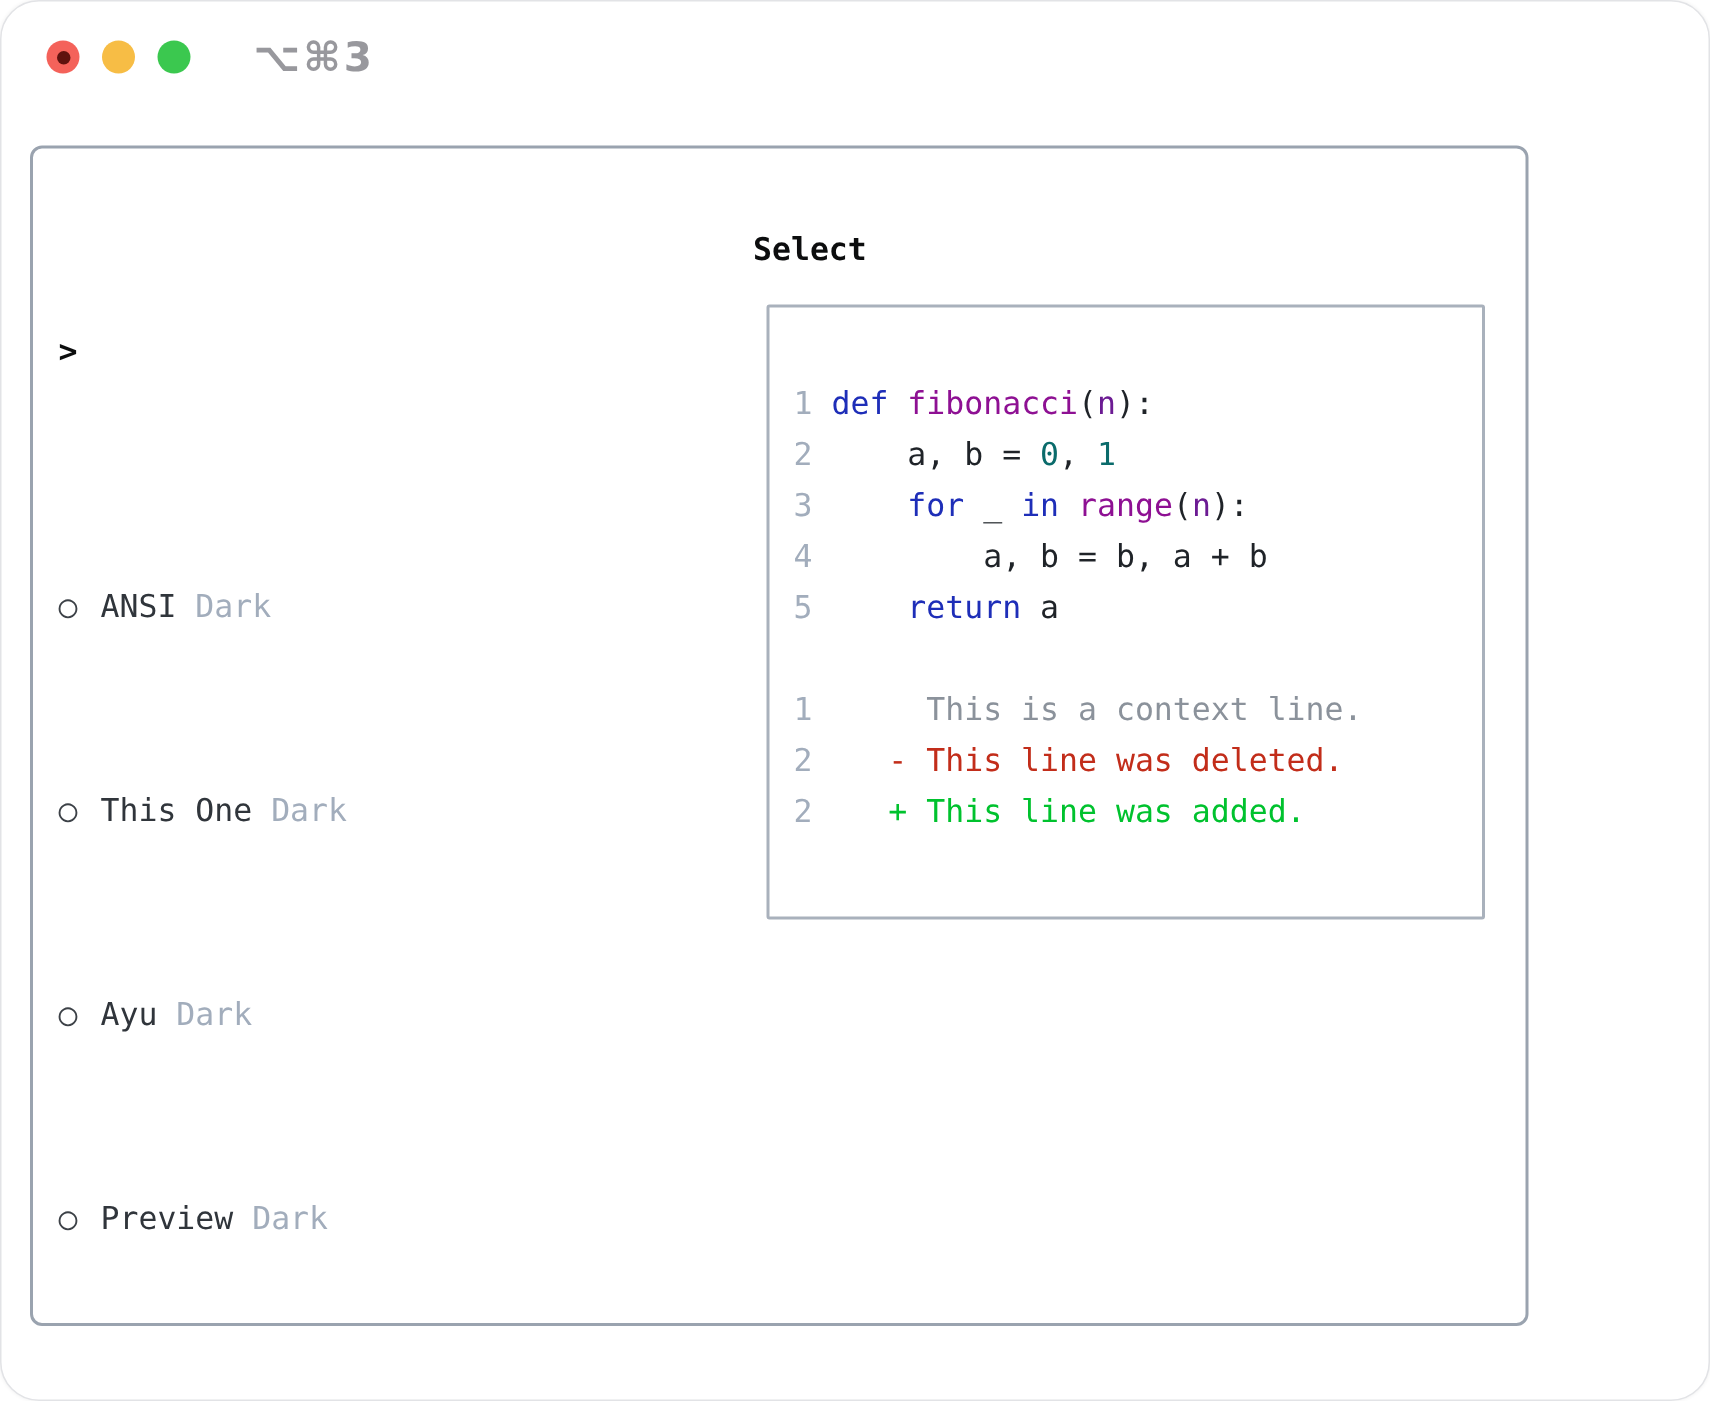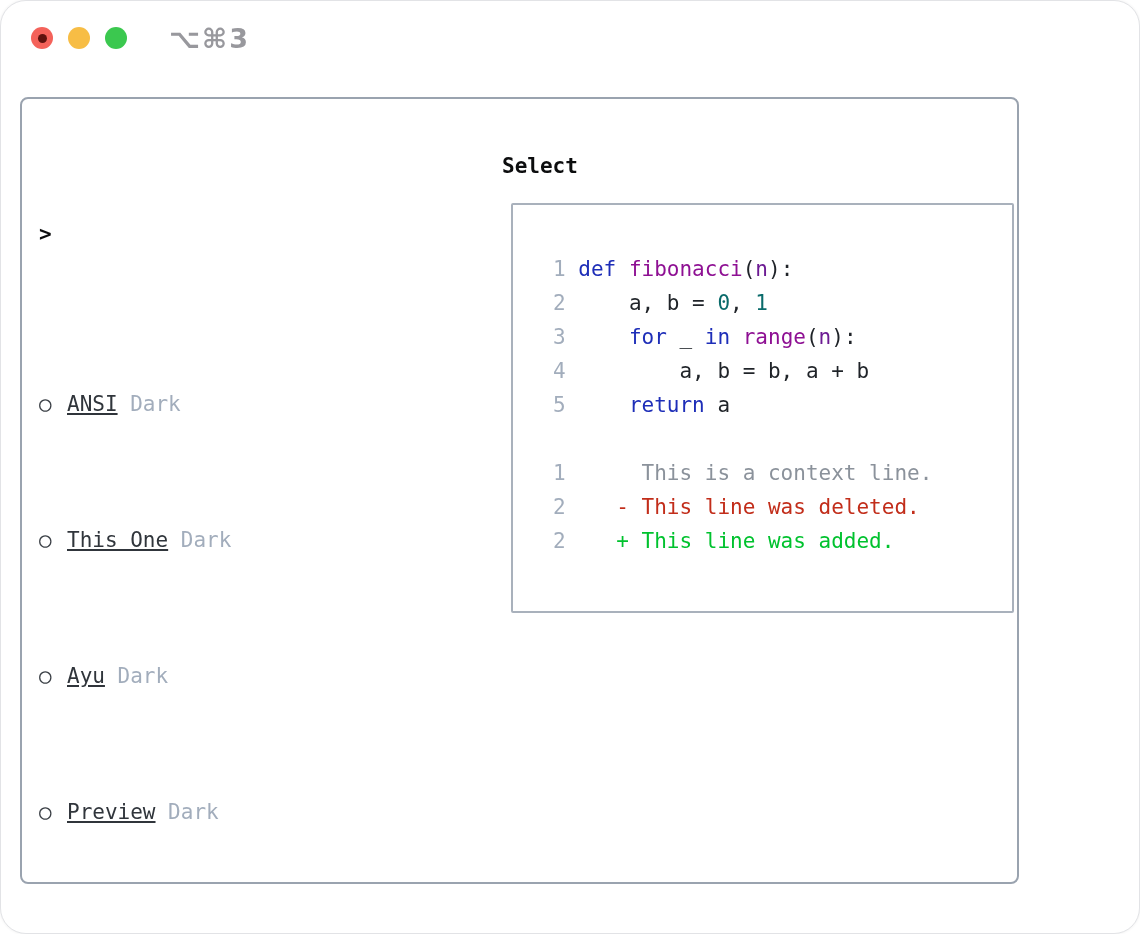--- a/index.html
+++ b/index.html
@@ -18,25 +18,25 @@
   .tl.yellow{left:67px;}
   .tl.green{left:104px;}
   .tl .dot{width:9px;height:9px;border-radius:50%;}
   .wtitle{position:absolute;left:168px;top:22px;font-family:"DejaVu Sans","Liberation Sans",sans-serif;font-size:27px;font-weight:bold;color:#98989d;letter-spacing:2px;}
   
   .panel{position:absolute;left:19px;top:96px;width:995px;height:783px;border:2px solid var(--panelborder);border-radius:8px;background:#fff;}
   .col-left{position:absolute;left:17px;top:50px;font-size:21px;line-height:34px;white-space:pre;}
   .row{height:34px;display:flex;}
   .row .marker{display:inline-block;width:28px;color:#3c4147;}
   .row.header-row .marker,.row.header-row .hdr{color:#0c0d0e;font-weight:bold;}
-  .row .name{color:var(--name);text-decoration:underline;}
+  .row .name{color:var(--name);}
   .row .variant{color:var(--variant);margin-left:12.6px;}
   
   .preview-label{position:absolute;left:480px;top:50px;font-size:21px;line-height:34px;font-weight:bold;color:#0c0d0e;}
-  .preview-box{position:absolute;left:489px;top:104px;width:475px;height:406px;border:2px solid var(--boxborder);border-radius:2px;background:#fff;overflow:hidden;padding-left:24px;}
+  .preview-box{position:absolute;left:489px;top:104px;width:475px;height:406px;border:2px solid var(--boxborder);border-radius:2px;background:#fff;overflow:hidden;}
   pre#code{margin:0;padding:47px 0 0 16px;font-family:inherit;font-size:21px;line-height:34px;}
   .cl{height:34px;white-space:pre;}
   .ln{color:var(--lnum);display:inline-block;min-width:12.6px;}
   .lc{color:var(--code);}
   .tok-kw{color:var(--kw);}
   .tok-fn{color:var(--fn);}
   .tok-param{color:var(--param);}
   .tok-num{color:var(--num);}
   .tok-ctx{color:var(--ctx);}
   .tok-del{color:var(--del);text-align:center;}

